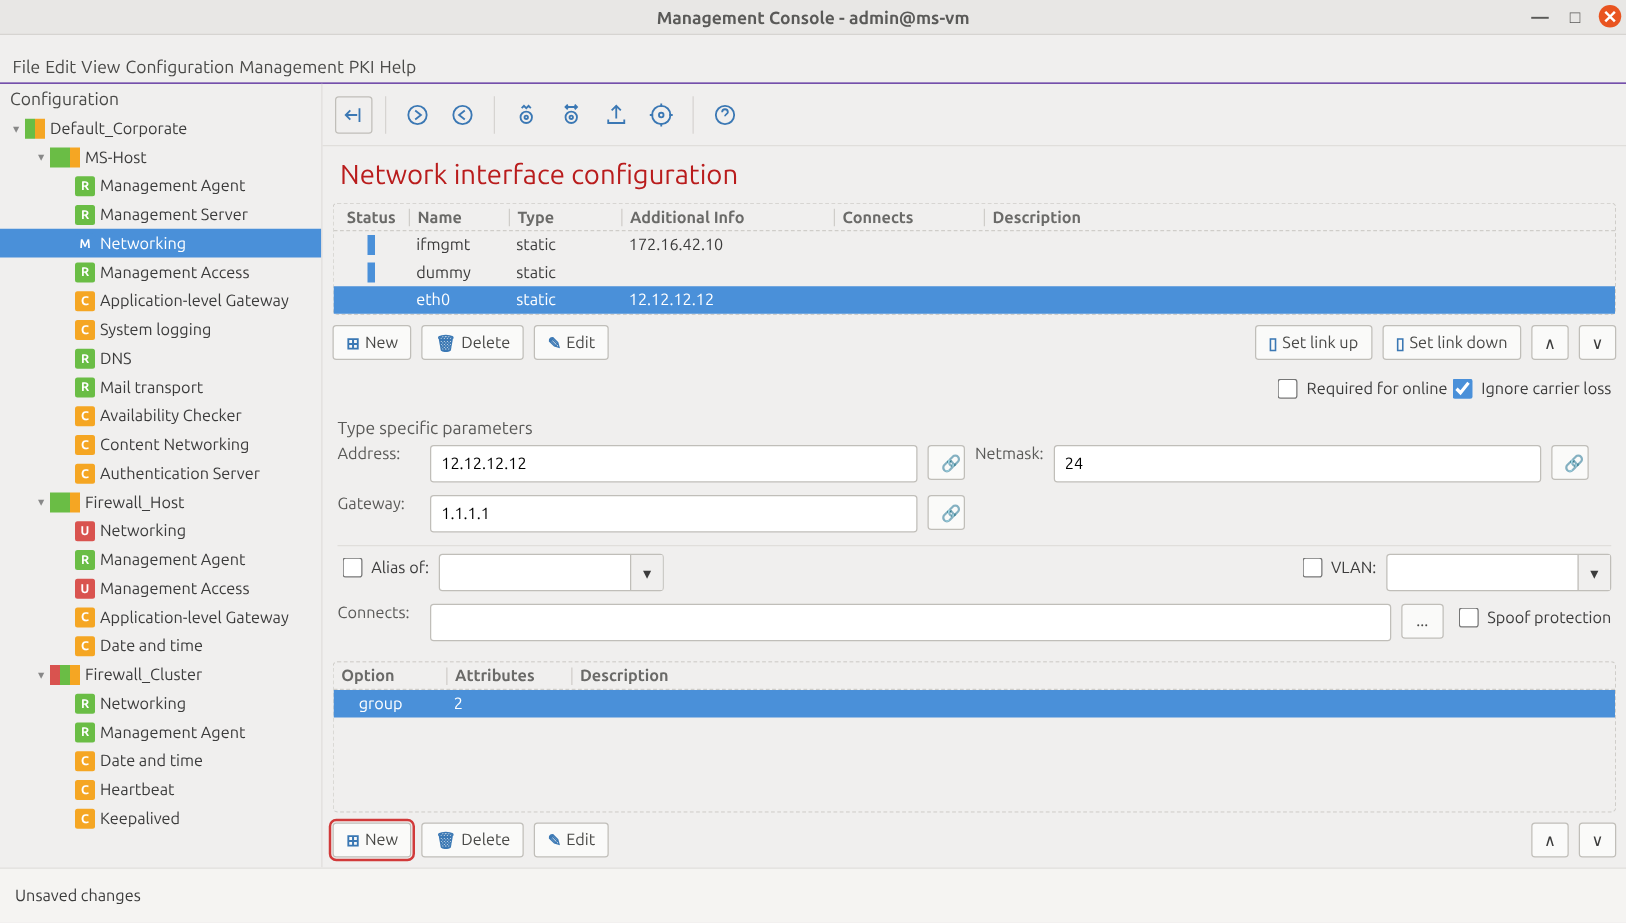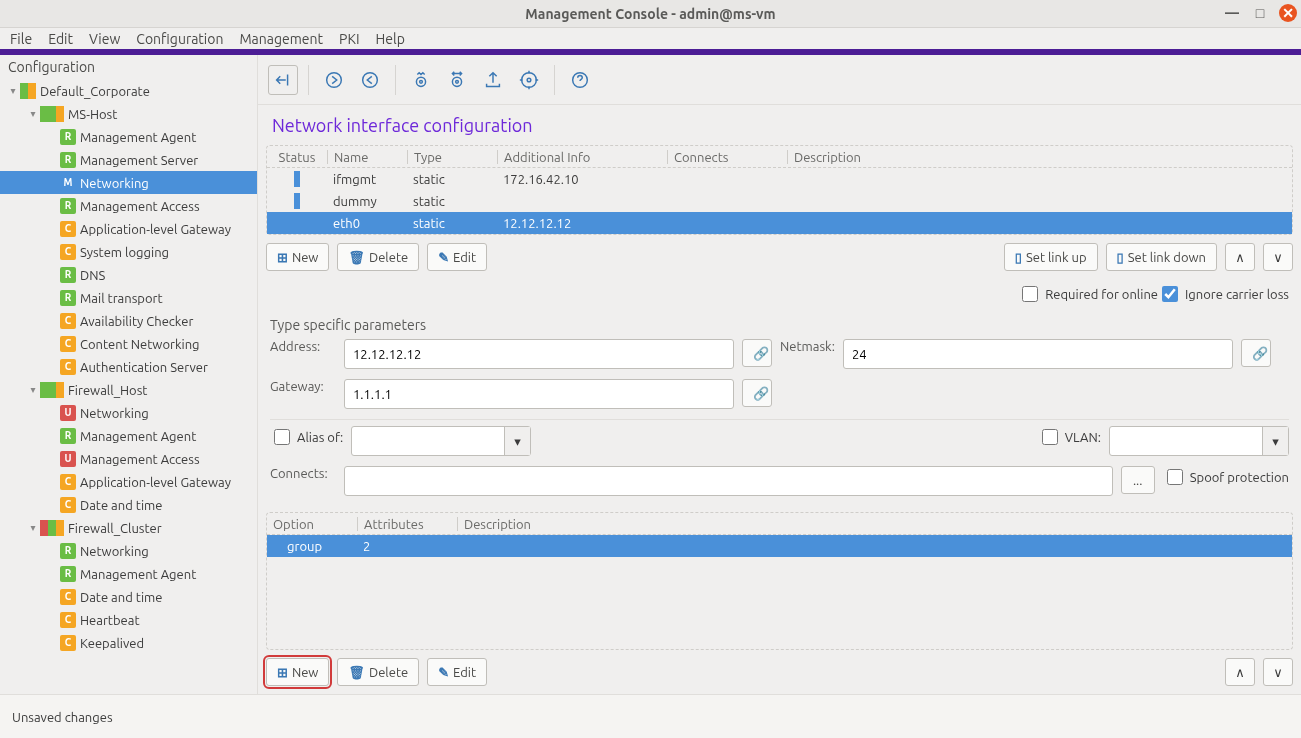--- a/index.html
+++ b/index.html
@@ -3,21 +3,21 @@
 <meta charset="utf-8">
 <style>
 * { box-sizing: border-box; font-family: "Ubuntu", "Segoe UI", sans-serif; font-size: 13px; }
 html, body { margin: 0; padding: 0; height: 100%; background: #f0efee; color: #3c3c3c; }
 .window { width: 1301px; height: 738px; display: flex; flex-direction: column; background: #f0efee; }
 .titlebar { height: 28px; display: flex; align-items: center; justify-content: center; position: relative; background: #e8e7e5; border-bottom: 1px solid #d6d4d1; }
 .titlebar span { font-weight: bold; color: #5a5a58; font-size: 14px; }
 .titlebar .winctrl { position: absolute; right: 4px; top: 4px; display: flex; gap: 10px; align-items: center; }
 .winbtn { width: 18px; height: 18px; border-radius: 50%; display: inline-flex; align-items: center; justify-content: center; font-size: 11px; color: #444; }
 .winbtn.close { background: #e95420; color: #fff; }
-.menubar { height: 27px; display: flex; align-items: center; padding: 0 10px; gap: 16px; border-bottom: 6px solid #4c1d95; }
+.menubar { height: 27px; display: flex; align-items: center; padding: 0 10px; gap: 4px; border-bottom: 1px solid #4c1d95; margin-top: 12px; }
 .menubar span { color: #4a4a48; font-size: 14px; }
 .body { flex: 1; display: flex; min-height: 0; }
 .sidebar { width: 258px; border-right: 1px solid #e0dedb; display: flex; flex-direction: column; }
 .sidebar-title { padding: 4px 8px; font-size: 14px; color: #4a4a48; }
 .tree { flex: 1; overflow: auto; }
 .tree-row { display: flex; align-items: center; height: 23px; padding-left: 6px; white-space: nowrap; }
 .tree-row.selected { background: #4a90d9; color: #fff; }
 .tree-caret { width: 14px; text-align: center; color: #888; font-size: 10px; }
 .tree-badges { display: inline-flex; margin-right: 4px; }
 .tree-badge { width: 8px; height: 16px; display: inline-block; }
@@ -27,24 +27,24 @@
 .bg-red { background: #d9534f; }
 .node-icon { width: 16px; height: 16px; display: inline-flex; align-items: center; justify-content: center; color: #fff; font-size: 10px; font-weight: bold; border-radius: 2px; margin-right: 4px; }
 .content { flex: 1; display: flex; flex-direction: column; min-width: 0; }
 .toolbar { height: 50px; border-bottom: 1px solid #e0dedb; display: flex; align-items: center; padding: 0 10px; gap: 6px; }
 .tool { width: 30px; height: 30px; display: inline-flex; align-items: center; justify-content: center; color: #3b78b4; }
 .tool svg { width: 22px; height: 22px; }
 .tsep { width: 1px; height: 30px; background: #d6d4d1; margin: 0 4px; }
 .tabs { height: 38px; display: flex; align-items: center; padding: 0 10px; gap: 26px; }
 .tab { color: #9b9b9b; font-weight: bold; padding: 6px 6px; font-size: 15px; }
 .tab.active { color: #a12727; border: 2px solid #d13a3a; }
-.section-title { font-size: 18px; padding: 10px 14px; color: #6d28d9; }
+.section-title { font-size: 22px; padding: 10px 14px; color: #b91c1c; }
 .table { border: 1px dashed #cfcdc9; border-radius: 4px; margin: 0 8px; }
 .th-row, .td-row { display: flex; align-items: center; height: 22px; }
-.th-row { border-bottom: 1px dashed #cfcdc9; color: #6a6a68; font-weight: normal; }
+.th-row { border-bottom: 1px dashed #cfcdc9; color: #6a6a68; font-weight: bold; }
 .th-row > div, .td-row > div { padding: 0 6px; }
 .td-row.sel { background: #4a90d9; color: #fff; }
 .col-status { width: 60px; display:flex; justify-content:center; }
 .col-name { width: 80px; }
 .col-type { width: 90px; }
 .col-info { width: 170px; }
 .col-conn { width: 120px; }
 .col-desc { flex: 1; }
 .col-divider { border-left: 1px solid #cfcdc9; }
 .status-pill { width: 6px; height: 16px; background: #4a90d9; display: inline-block; }

